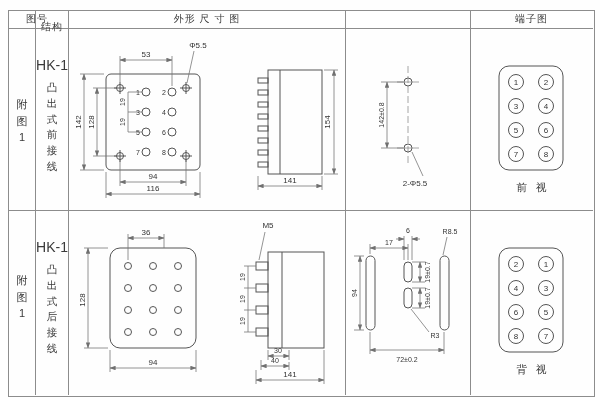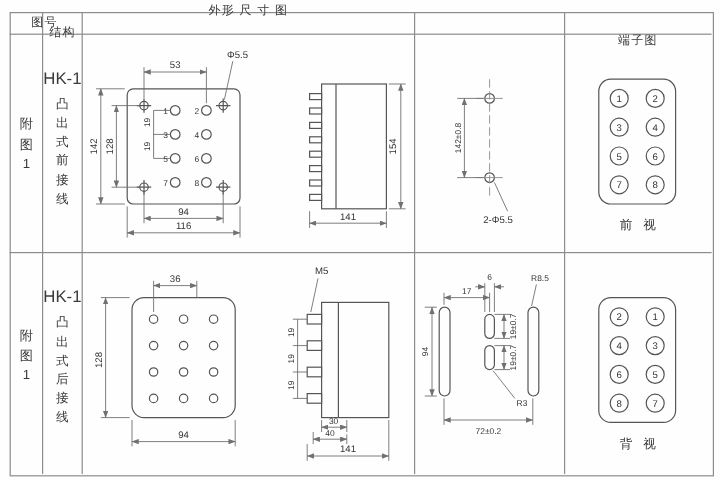--- a/index.html
+++ b/index.html
@@ -40,22 +40,22 @@
     <div class="gline" style="left:35px;top:10px;width:1px;height:385px"></div>
     <div class="gline" style="left:68px;top:10px;width:1px;height:385px"></div>
     <div class="gline" style="left:345px;top:10px;width:1px;height:385px"></div>
     <div class="gline" style="left:470px;top:10px;width:1px;height:385px"></div>
     <div class="gline" style="left:8px;top:28px;width:585px;height:1px"></div>
     <div class="gline" style="left:8px;top:210px;width:585px;height:1px"></div>
   </div>
 
   <div class="cell hdr" style="left:16px;top:10px;width:42px;height:18px">图号</div>
   <div class="cell hdr" style="left:36px;top:18px;width:32px;height:18px">结构</div>
-  <div class="cell hdr" style="left:69px;top:0;width:276px;height:18px">外形 尺 寸 图</div>
-  <div class="cell hdr" style="left:471px;top:25px;width:121px;height:18px">端子图</div>
+  <div class="cell hdr" style="left:69px;top:10px;width:276px;height:18px">外形 尺 寸 图</div>
+  <div class="cell hdr" style="left:471px;top:10px;width:121px;height:18px">端子图</div>
 
   <div class="vchars figc" style="left:8px;top:96px;width:28px">
     <span>附</span>
     <span>图</span>
     <span>1</span>
   </div>
   <div class="cell model" style="left:36px;top:58px;width:32px;height:14px">HK-1</div>
   <div class="vchars strc" style="left:36px;top:80px;width:32px">
     <span>凸</span>
     <span>出</span>

